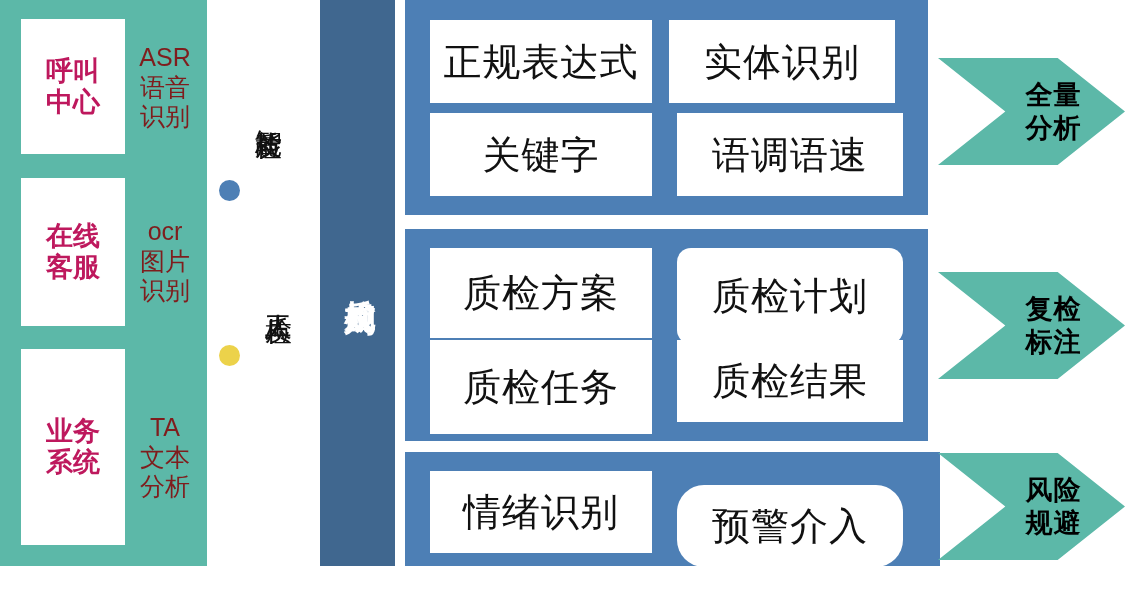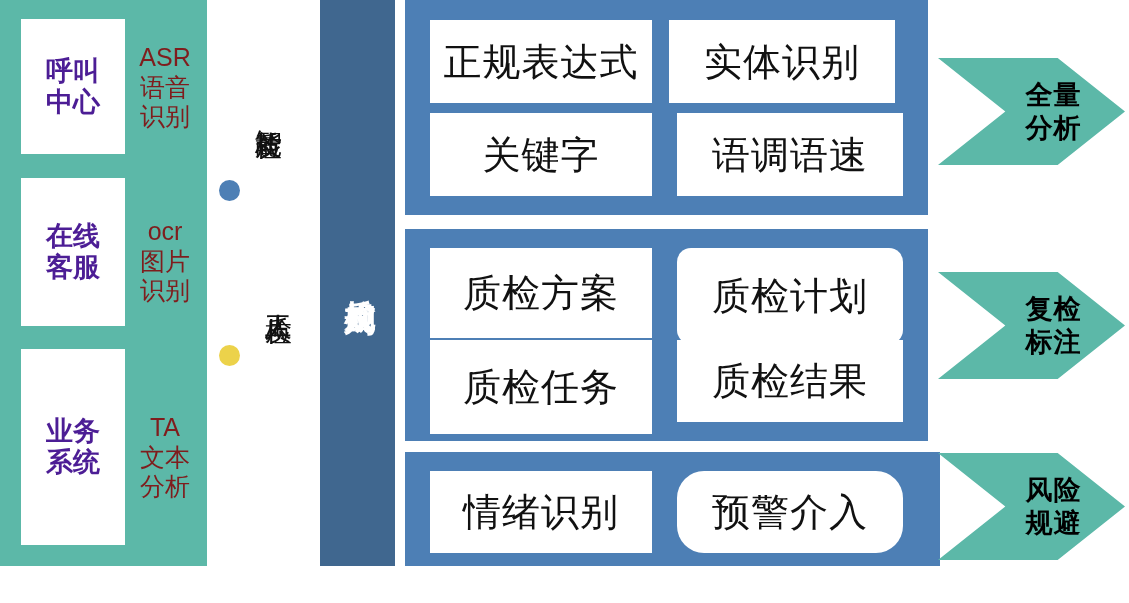--- a/index.html
+++ b/index.html
@@ -32,21 +32,21 @@
     left: 21px;
     width: 104px;
     background: #ffffff;
     display: flex;
     align-items: center;
     justify-content: center;
   }
   .src-card-label {
     font-size: 27px;
     font-weight: bold;
-    color: #4c1d95;
+    color: #be185d;
     line-height: 1.14;
     text-align: center;
     letter-spacing: 0px;
   }
   .src-tag {
     position: absolute;
     left: 130px;
     width: 70px;
     text-align: center;
     color: #7f1d1d;
@@ -223,21 +223,21 @@
     </div>
     <div class="cell" style="left:272px; top:111px; width:226px; height:82px;">
       <span class="cell-label">质检结果</span>
     </div>
   </div>
 
   <div class="group-panel" style="top:452px; height:114px;padding-left:12px;">
     <div class="cell" style="left:25px;  top:19px; width:222px; height:82px;">
       <span class="cell-label">情绪识别</span>
     </div>
-    <div class="cell" style="left:272px; top:19px; width:226px; height:82px;border-radius:27px;">
+    <div class="cell" style="left:272px; top:33px; width:226px; height:82px;border-radius:27px;">
       <span class="cell-label">预警介入</span>
     </div>
   </div>
 
   <div class="chevron" style="left:938px; top:58px;">
     <div class="chevron-label">全量<br>分析</div>
   </div>
   <div class="chevron" style="left:938px; top:272px;">
     <div class="chevron-label">复检<br>标注</div>
   </div>

